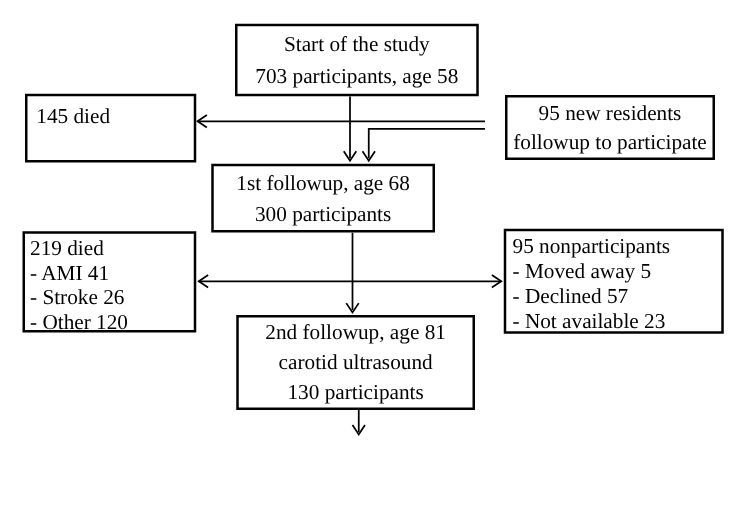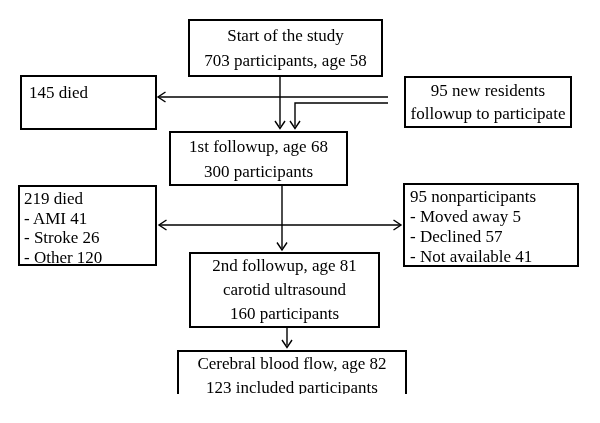--- a/index.html
+++ b/index.html
@@ -123,27 +123,23 @@
     <div class="line">219 died</div>
     <div class="line">- AMI 41</div>
     <div class="line">- Stroke 26</div>
     <div class="line">- Other 120</div>
   </div>
 
   <div id="nonpart-box" class="box list">
     <div class="line">95 nonparticipants</div>
     <div class="line">- Moved away 5</div>
     <div class="line">- Declined 57</div>
-    <div class="line">- Not available 41</div>
+    <div class="line">- Not available 23</div>
   </div>
 
   <div id="fu2-box" class="box center">
     <div class="line">2nd followup, age 81</div>
     <div class="line">carotid ultrasound</div>
-    <div class="line">160 participants</div>
+    <div class="line">130 participants</div>
   </div>
 
-  <div id="cerebral-box" class="box center">
-    <div class="line">Cerebral blood flow, age 82</div>
-    <div class="line">123 included participants</div>
-  </div>
 
 </div>
 
 </body></html>

